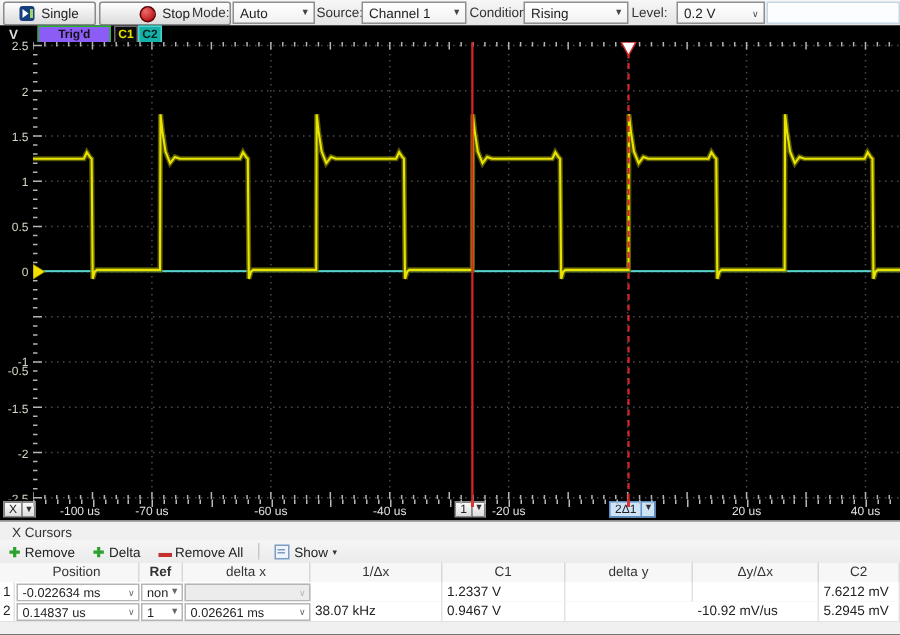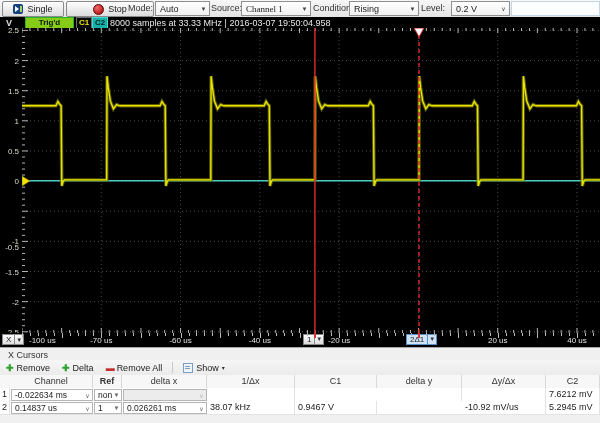--- a/index.html
+++ b/index.html
@@ -19,21 +19,21 @@
   .single-icon{width:10px;height:10px;background:#16407e;border-radius:2px;position:relative;display:inline-block;}
   .single-icon:before{content:"";position:absolute;left:2px;top:2px;border-left:4px solid #fff;
         border-top:3px solid transparent;border-bottom:3px solid transparent;}
   .single-icon:after{content:"";position:absolute;right:1px;top:2px;width:2px;height:6px;background:#9fd468;}
   .stop-icon{width:9px;height:9px;border-radius:50%;background:radial-gradient(circle at 35% 30%,#f26a6a,#a80000);
         border:1px solid #5e0000;display:inline-block;}
   .lightbox{position:absolute;top:1px;height:13px;background:#fbfdff;border:1px solid #c3d6e6;}
   
   .statusbar{position:absolute;left:0;top:17px;width:600px;height:11px;background:#000;color:#e6e6e6;font-size:9px;}
   .statusbar .unit{position:absolute;left:6px;top:1px;color:#ddd;font-weight:bold;}
-  .trig-box{position:absolute;left:25px;top:0px;width:47px;height:10px;background:#84cc16;border:1px solid #27b527;
+  .trig-box{position:absolute;left:25px;top:0px;width:47px;height:10px;background:#8b5cf6;border:1px solid #27b527;
         color:#111;font-size:8px;text-align:center;line-height:10px;font-weight:bold;}
   .c1-box{position:absolute;left:76px;top:0px;width:14px;height:10px;border:1px solid #6d6d6d;background:#0a0a0a;
         color:#e8e400;font-size:8px;font-weight:bold;text-align:center;line-height:10px;}
   .c2-box{position:absolute;left:92px;top:0px;width:14px;height:10px;border:1px solid #49d6ce;background:#17b0a8;
         color:#00201e;font-size:8px;font-weight:bold;text-align:center;line-height:10px;}
   .samp{position:absolute;left:110px;top:1px;white-space:nowrap;color:#e8e8e8;}
   
   .scope{position:absolute;left:0;top:28px;width:600px;height:305px;background:#000;}
   .ylab{position:absolute;width:19px;text-align:right;font-size:8px;color:#d9d9c6;}
   #plot{position:absolute;left:22px;top:0;}
@@ -95,21 +95,21 @@
     <div class="tbtn" style="left:66px;width:86px;">
       <span class="stop-icon"></span>
       <span>Stop</span>
     </div>
     <span class="tlabel" style="left:128px;">Mode:</span>
     <div class="combo" style="left:155px;width:53px;">
       <span class="ctext">Auto</span>
       <span class="carr">▼</span>
     </div>
     <span class="tlabel" style="left:211px;">Source:</span>
-    <div class="combo" style="left:241px;width:68px;font-family:Liberation Serif, serif;">
+    <div class="combo" style="left:241px;width:68px;">
       <span class="ctext">Channel 1</span>
       <span class="carr">▼</span>
     </div>
     <span class="tlabel" style="left:313px;">Condition:</span>
     <div class="combo" style="left:349px;width:68px;">
       <span class="ctext">Rising</span>
       <span class="carr">▼</span>
     </div>
     <span class="tlabel" style="left:421px;">Level:</span>
     <div class="combo" style="left:451px;width:57px;">
@@ -117,21 +117,20 @@
       <span class="carr">∨</span>
     </div>
     <div class="lightbox" style="left:511px;width:87px;"></div>
   </div>
 
   <div class="statusbar">
     <span class="unit">V</span>
     <span class="trig-box">Trig'd</span>
     <span class="c1-box">C1</span>
     <span class="c2-box">C2</span>
-    <span class="samp">8000 samples at 33.33 MHz | 2016-03-07 19:50:04.958</span>
   </div>
 
   <div class="scope">
     <div id="ylabels">
         <div class="ylab" style="top: -1.58893px; left: 0px;">2.5</div>
         <div class="ylab" style="top: 28.5494px; left: 0px;">2</div>
         <div class="ylab" style="top: 58.6877px; left: 0px;">1.5</div>
         <div class="ylab" style="top: 88.8261px; left: 0px;">1</div>
         <div class="ylab" style="top: 118.964px; left: 0px;">0.5</div>
         <div class="ylab" style="top: 149.103px; left: 0px;">0</div>
@@ -449,21 +448,21 @@
       <div class="xtick major" style="left: 537.364px;"></div>
       <div class="xtick" style="left: 545.292px;"></div>
       <div class="xtick" style="left: 553.221px;"></div>
       <div class="xtick" style="left: 561.15px;"></div>
       <div class="xtick" style="left: 569.078px;"></div>
       <div class="xtick major" style="left: 577.007px;"></div>
       <div class="xtick" style="left: 584.936px;"></div>
       <div class="xtick" style="left: 592.864px;"></div>
       <div class="ctick" style="left: 313.913px;"></div>
       <div class="ctick" style="left: 418.02px;"></div>
-      <div class="xlab" style="left: 29px;">-100 us</div>
+      <div class="xlab" style="left: 40px;">-100 us</div>
       <div class="xlab" style="left: 101.287px; transform: translateX(-50%);">-70 us</div>
       <div class="xlab" style="left: 180.573px; transform: translateX(-50%);">-60 us</div>
       <div class="xlab" style="left: 259.86px; transform: translateX(-50%);">-40 us</div>
       <div class="xlab" style="left: 339.147px; transform: translateX(-50%);">-20 us</div>
       <div class="xlab" style="left: 497.72px; transform: translateX(-50%);">20 us</div>
       <div class="xlab" style="left: 577.007px; transform: translateX(-50%);">40 us</div>
     </div>
 
   <div class="panel">
     <div class="ptitle">X Cursors</div>
@@ -482,21 +481,21 @@
       </div>
       <span class="sep"></span>
       <div class="pbtn">
         <span class="showicon"></span>
         <span>Show</span>
         <span class="dna">▾</span>
       </div>
     </div>
     <div class="tbl" id="cursor-table">
       <div class="thead" id="thead">
-          <div class="th" style="left: 10px; width: 83px;">Channel</div>
+          <div class="th" style="left: 10px; width: 83px;">Position</div>
           <div class="th" style="left: 93px; width: 29px; font-weight: bold;">Ref</div>
           <div class="th" style="left: 122px; width: 85px;">delta x</div>
           <div class="th" style="left: 207px; width: 88px;">1/Δx</div>
           <div class="th" style="left: 295px; width: 82px;">C1</div>
           <div class="th" style="left: 462px; width: 84px;">Δy/Δx</div>
           <div class="th" style="left: 377px; width: 85px;">delta y</div>
           <div class="th" style="left: 546px; width: 54px;">C2</div>
         </div>
 
     <div class="trow" style="top: 13px;">
@@ -507,20 +506,21 @@
           </div>
           <div class="cellcombo" style="left: 94px; width: 26px;">
             <span class="ctext">none</span>
             <span class="carr">▼</span>
           </div>
           <div class="cellcombo disabled" style="left: 123px; width: 82px;">
             <span class="ctext"></span>
             <span class="carr">∨</span>
           </div>
           <div class="td" style="left: 207px; width: 88px;"></div>
+          <div class="td" style="left: 295px; width: 82px;">1.2337 V</div>
           <div class="td" style="left: 377px; width: 85px;"></div>
           <div class="td" style="left: 462px; width: 84px;"></div>
           <div class="td" style="left: 546px; width: 54px;">7.6212 mV</div>
         </div>
         <div class="trow" style="top: 26px;">
           <div class="td center" style="left: 0px; width: 10px;">2</div>
           <div class="cellcombo" style="left: 11px; width: 80px;">
             <span class="ctext">0.14837 us</span>
             <span class="carr">∨</span>
           </div>

